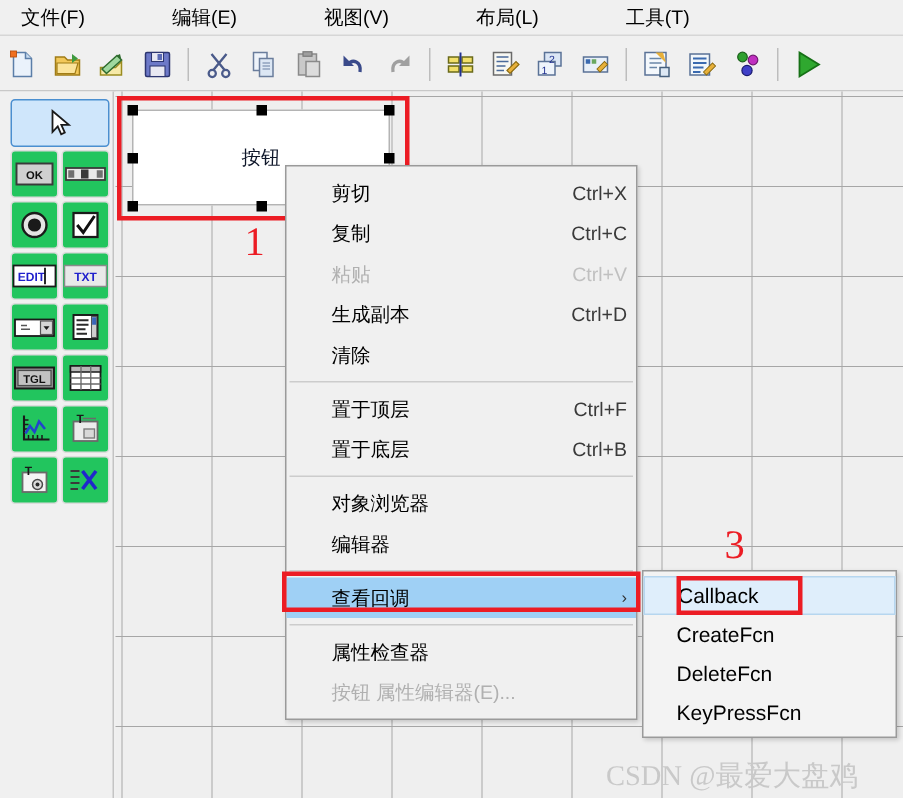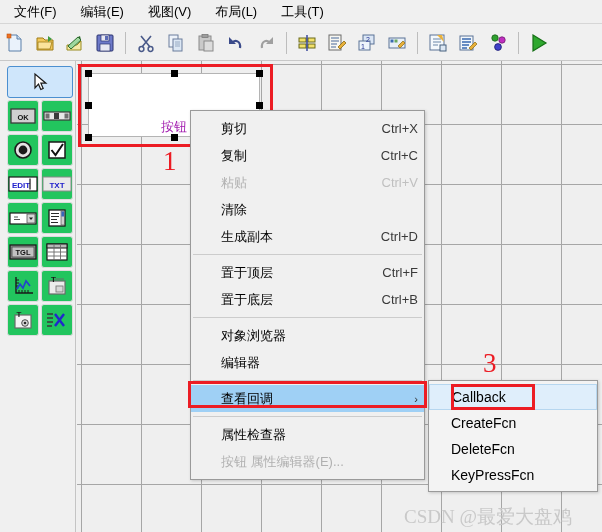--- a/index.html
+++ b/index.html
@@ -9,21 +9,21 @@
     font-family:"Liberation Sans","DejaVu Sans",sans-serif;
     background:#f0f0f0;
     overflow:hidden;
     position:relative;
   }
   
   #menubar {
     position:absolute; left:0; top:0; width:602px; height:24px;
     background:#f0f0f0;
     border-bottom:1px solid #d6d6d6;
-    display:flex; align-items:center;
+    display:flex; align-items:center;gap:34px;
   }
   .menu-top {
     font-size:13px; color:#000; padding:2px 10px; margin-left:4px;
     cursor:default; white-space:nowrap;
   }
   
   #toolbar {
     position:absolute; left:0; top:25px; width:602px; height:36px;
     background:#f0f0f0; border-bottom:1px solid #c8c8c8;
     display:flex; align-items:center;
@@ -55,22 +55,22 @@
       linear-gradient(to right, #a6a6a6 1px, transparent 1px),
       linear-gradient(to bottom, #a6a6a6 1px, transparent 1px);
     background-size:60px 60px;
     background-position:64px 3px;
     overflow:hidden;
   }
   
   #widget {
     position:absolute; left:88px; top:73px; width:172px; height:64px;
     background:#ffffff; border:1px solid #b4b4b4;
-    display:flex; align-items:flex-end; justify-content:center;
-    font-size:13px; color:#a21caf;
+    display:flex; align-items:center; justify-content:center;
+    font-size:13px; color:#0f172a;
   }
   .handle { position:absolute; width:7px; height:7px; background:#000; }
   
   .ann-box { position:absolute; border:3px solid #ec1c24; pointer-events:none; }
   .ann-num {
     position:absolute; color:#ec1c24; font-size:27px; font-weight:400;
     font-family:"Liberation Serif","DejaVu Serif",serif; line-height:1;
   }
   
   #ctxmenu {
@@ -422,26 +422,26 @@
   </div>
   <div class="mi">
     <span class="lbl">复制</span>
     <span class="acc">Ctrl+C</span>
   </div>
   <div class="mi disabled">
     <span class="lbl">粘贴</span>
     <span class="acc">Ctrl+V</span>
   </div>
   <div class="mi">
+    <span class="lbl">生成副本</span>
+    <span class="acc">Ctrl+D</span>
+  </div>
+  <div class="mi">
     <span class="lbl">清除</span>
     <span class="acc"></span>
-  </div>
-  <div class="mi">
-    <span class="lbl">生成副本</span>
-    <span class="acc">Ctrl+D</span>
   </div>
 
   <div class="msep"></div>
 
   <div class="mi">
     <span class="lbl">置于顶层</span>
     <span class="acc">Ctrl+F</span>
   </div>
   <div class="mi">
     <span class="lbl">置于底层</span>

